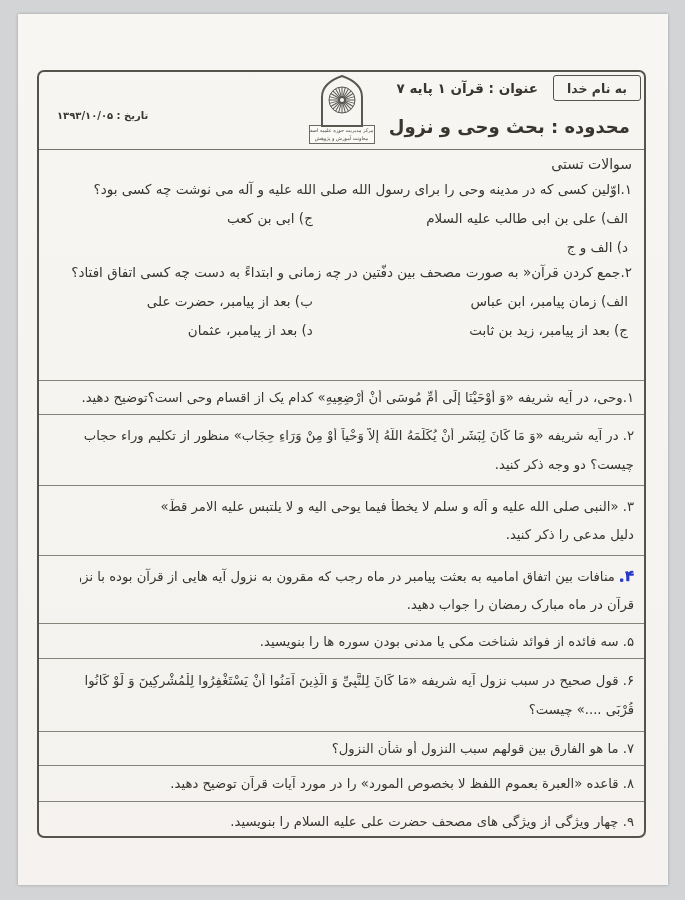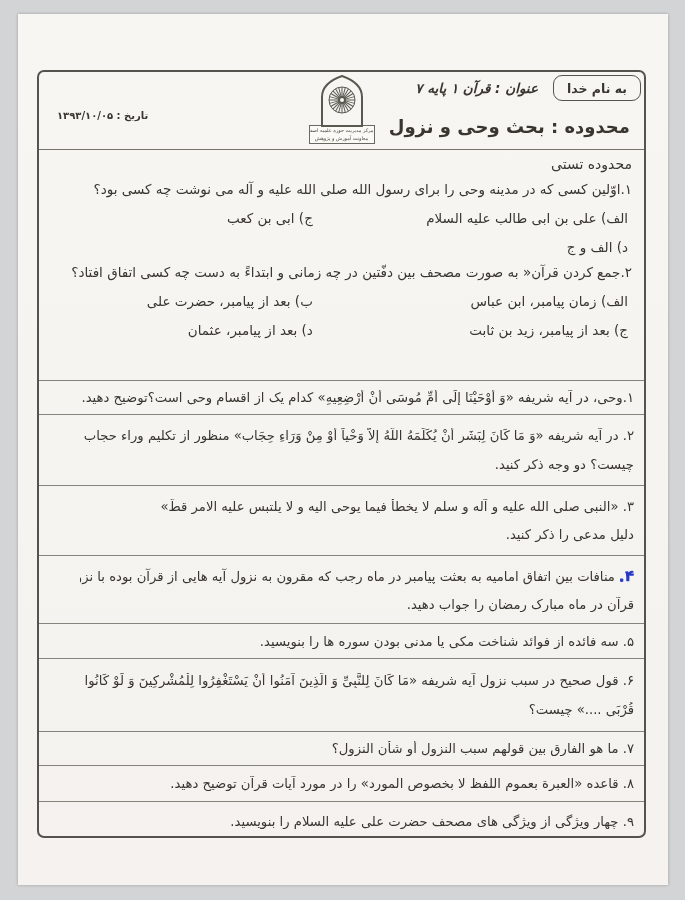--- a/index.html
+++ b/index.html
@@ -15,25 +15,25 @@
     box-shadow:0 0 3px rgba(0,0,0,.25);
   }
   .frame {
     position:absolute; left:19px; top:56px; width:609px; height:768px;
     border:2px solid #55544c; border-radius:7px;
   }
   
   .header { position:relative; height:78px; border-bottom:1.5px solid #767468; }
   .besmele-box {
     position:absolute; top:3px; right:3px; width:88px; height:26px;
-    border:1.5px solid #55544c; border-radius:9px;
+    border:1.5px solid #55544c; border-radius:3px;
     display:flex; align-items:center; justify-content:center;
     font-size:12.5px; font-weight:bold;
   }
-  .hdr-title { position:absolute; top:8px; right:106px; font-size:13.5px; font-weight:bold;font-style:italic; }
+  .hdr-title { position:absolute; top:8px; right:106px; font-size:13.5px; font-weight:bold; }
   .hdr-scope { position:absolute; top:44px; right:14px; font-size:18px; font-weight:bold; }
   .hdr-date  { position:absolute; top:38px; left:18px; font-size:10px; font-weight:bold; }
   .logo { position:absolute; top:1px; left:0; right:0; margin:0 auto; width:90px; text-align:center; }
   .logo svg { display:block; margin:0 auto; }
   .logo-caption {
     width:66px; margin:-2px auto 0; border:1px solid #6b6a60; background:#fbfaf7;
     font-size:5px; line-height:1.5; color:#4a4940; padding:1px 0; white-space:nowrap; overflow:hidden;
   }
   
   .mcq { height:230px; padding:4px 10px 0; font-size:13.5px; }
@@ -93,21 +93,21 @@
             <circle cx="29" cy="27" r="2" fill="#f5f4f1"></circle>
           </svg>
           <div class="logo-caption">
             <div>مرکز مدیریت حوزه علمیه اصفهان</div>
             <div>معاونت آموزش و پژوهش</div>
           </div>
         </div>
       </div>
 
       <div class="mcq">
-        <div class="mcq-heading">محدوده تستی</div>
+        <div class="mcq-heading">سوالات تستی</div>
 
         <div class="qtext">۱.اوّلین کسی که در مدینه وحی را برای رسول الله صلی الله علیه و آله می نوشت چه کسی بود؟</div>
         <div class="opts">
           <div class="opt">الف) علی بن ابی طالب علیه السلام</div>
           <div class="opt">ج) ابی بن کعب</div>
           <div class="opt">د) الف و ج</div>
         </div>
 
         <div class="qtext">۲.جمع کردن قرآن« به صورت مصحف بین دفّتین در چه زمانی و ابتداءً به دست چه کسی اتفاق افتاد؟</div>
         <div class="opts">

